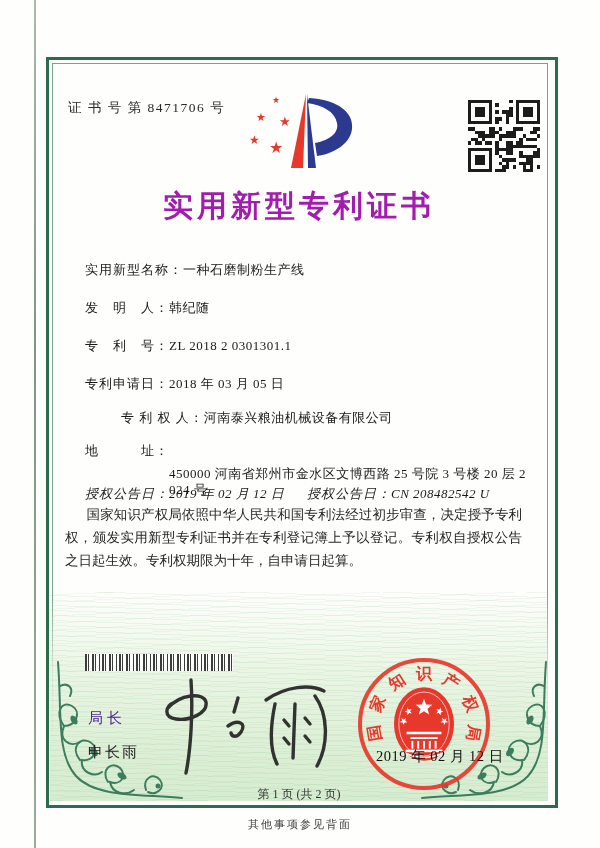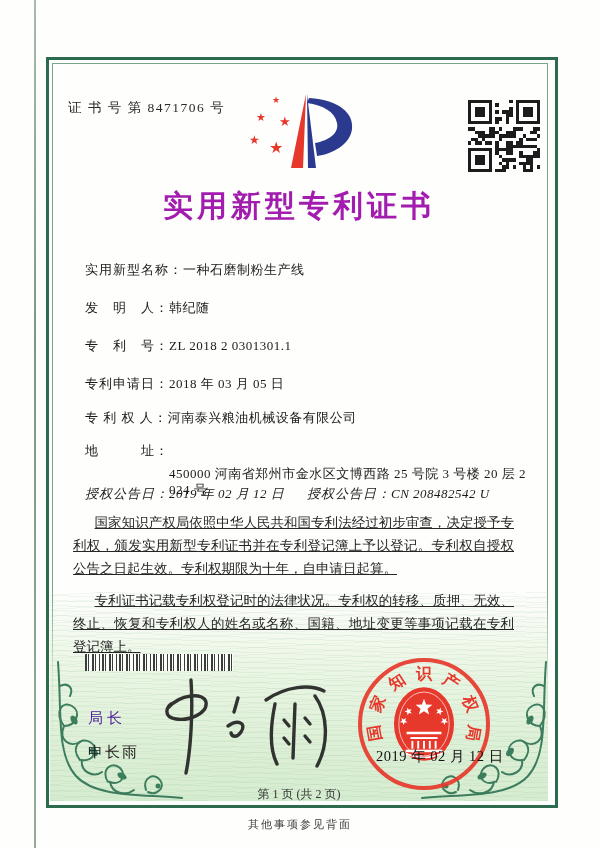--- a/index.html
+++ b/index.html
@@ -34,28 +34,28 @@
   .logo{left:246px;top:88px;width:122px;height:84px;}
   .qr{left:468px;top:100px;width:72px;height:72px;}
 
   .title{left:46px;top:186px;width:506px;text-align:center;
     font-size:30px;font-weight:bold;letter-spacing:4px;color:#a21caf;}
 
   .row{left:85px;font-size:13px;white-space:nowrap;color:#1a1a1a;}
   .flabel{letter-spacing:1px;}
   .fvalue{letter-spacing:.5px;}
   .r1{top:261px;}.r2{top:299px;}.r3{top:337px;}.r4{top:375px;}
-  .r5{top:409px;}.r6{top:442px;}.r7{top:485px;}
+  .r5{top:409px;margin-left:36px;}.r6{top:442px;}.r7{top:485px;}
   .fvalue.addr{display:inline-block;width:358px;white-space:normal;
     word-break:break-all;line-height:16px;vertical-align:top;margin-top:24px;}
   .pair2{position:absolute;left:222px;top:0;white-space:nowrap;}
 
   .paras{left:64px;top:502px;width:459px;font-size:13.5px;line-height:23px;
     text-align:justify;color:#262626;}
-  .paras p{margin:9px;text-indent:1.6em;text-decoration:underline;}
+  .paras p{margin:1px;text-indent:1.6em;}
 
   .barcode{left:85px;top:654px;width:148px;height:17px;opacity:.85;
     background:repeating-linear-gradient(90deg,
       #1d1d1d 0 2px,#fff 2px 3px,#1d1d1d 3px 4px,#fff 4px 7px,
       #1d1d1d 7px 9px,#fff 9px 10px,#1d1d1d 10px 11px,#fff 11px 14px,
       #1d1d1d 14px 15px,#fff 15px 17px);}
   .signer-title{left:88px;top:709px;font-size:15px;letter-spacing:4px;color:#4c1d95;}
   .signer-name{left:88px;top:743px;font-size:15px;letter-spacing:2px;color:#222;}
   .autograph{left:150px;top:668px;width:190px;height:115px;}
   .sr-only{position:absolute;width:1px;height:1px;overflow:hidden;clip:rect(0 0 0 0);}
@@ -292,21 +292,20 @@
 </div>
 <div class="abs row r7" style="width:440px;font-style:italic;">
   <span class="flabel">授权公告日：</span><span class="fvalue">2019 年 02 月 12 日</span>
   <span class="pair2">
     <span class="flabel">授权公告日：</span><span class="fvalue">CN 208482542 U</span>
   </span>
 </div>
 
 <div class="abs paras">
   <p>国家知识产权局依照中华人民共和国专利法经过初步审查，决定授予专利权，颁发实用新型专利证书并在专利登记簿上予以登记。专利权自授权公告之日起生效。专利权期限为十年，自申请日起算。</p>
-  <p>专利证书记载专利权登记时的法律状况。专利权的转移、质押、无效、终止、恢复和专利权人的姓名或名称、国籍、地址变更等事项记载在专利登记簿上。</p>
 </div>
 
 <div class="abs barcode"></div>
 
 <div class="abs signer-title">局长</div>
 <div class="abs signer-name">申长雨</div>
 
 <div class="abs autograph">
   <span class="sr-only">申长雨</span>
   <svg width="190" height="115" viewBox="0 0 190 115">

